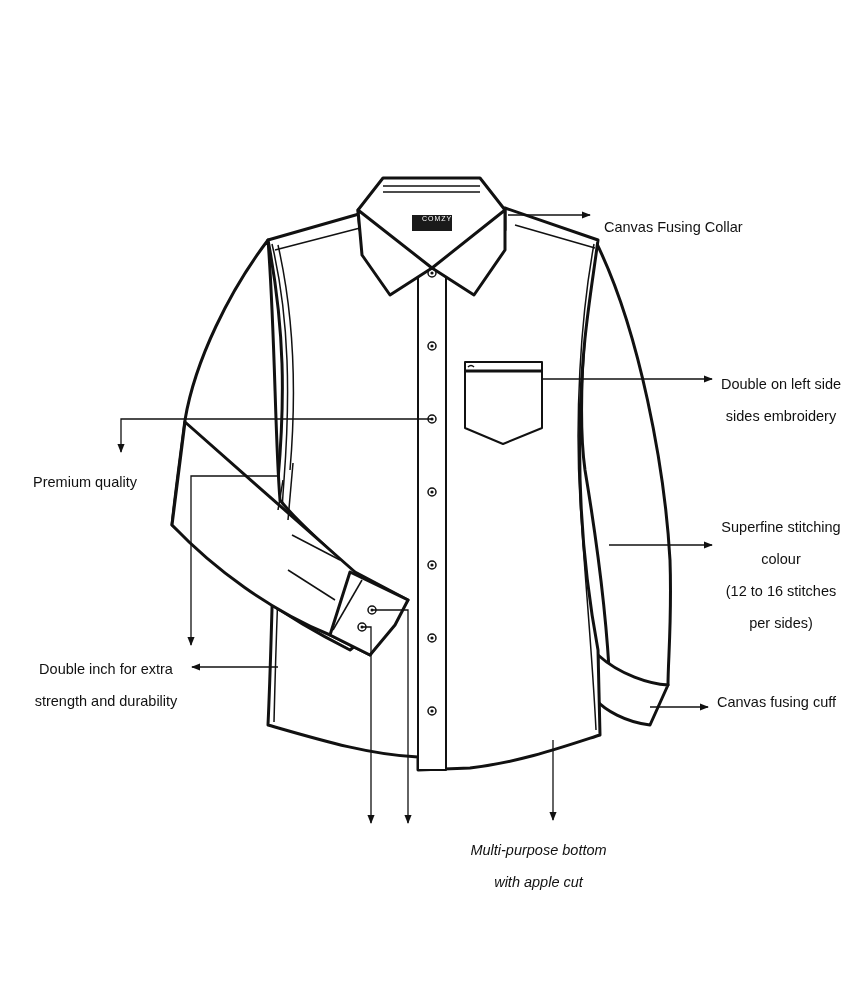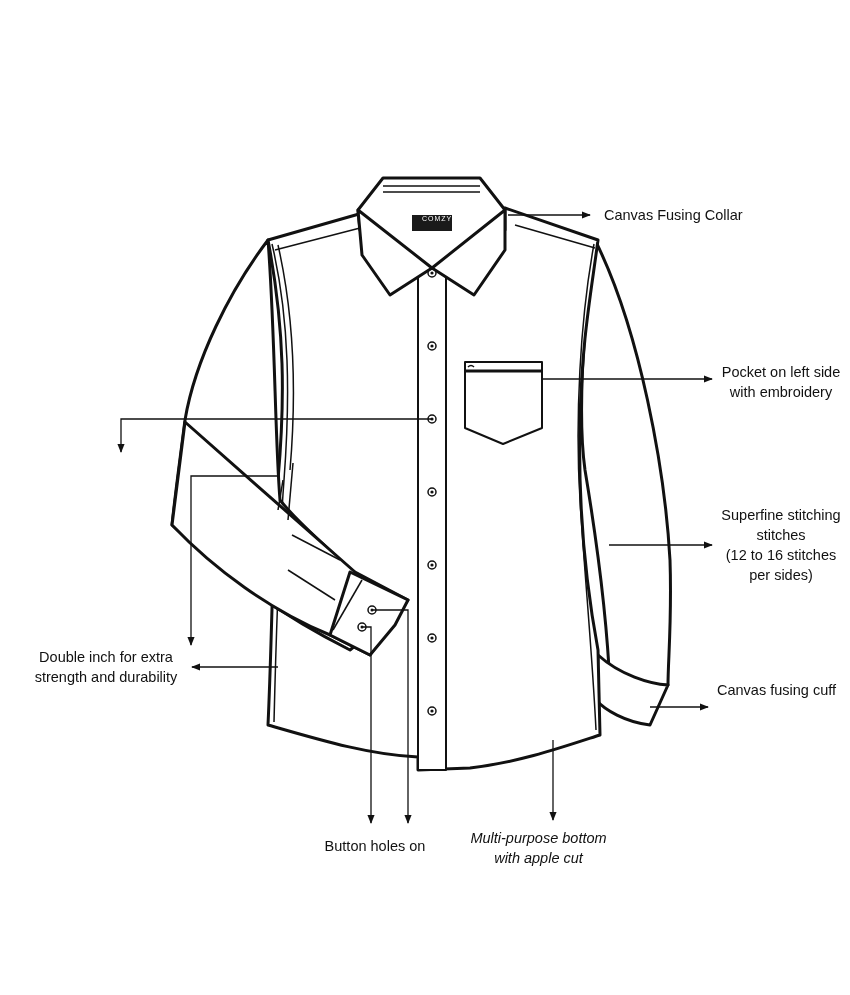--- a/index.html
+++ b/index.html
@@ -1,19 +1,19 @@
 <!DOCTYPE html>
 <html><head>
 <meta charset="utf-8">
 <style>
   html, body { margin: 0; padding: 0; background: #ffffff; }
   body { width: 850px; height: 995px; position: relative; overflow: hidden; font-family: "Liberation Sans", sans-serif; }
   #diagram { position: absolute; left: 0; top: 0; width: 850px; height: 995px; }
   .label { position: absolute; font-size: 14.5px; line-height: 20px; color: #111111; white-space: nowrap; }
-  .label .ln { display: block; }
+  .label .ln { display: block; margin-top: 12px; }
   .center { text-align: center; }
   .left { text-align: left; }
   .thin { fill: none; stroke: #111; stroke-width: 1.5; }
   .fillw { fill: #fff; stroke: #111; stroke-width: 3; stroke-linejoin: round; }
   .leader { fill: none; stroke: #111; stroke-width: 1.3; }
 </style>
 </head>
 <body>
 
 <svg id="diagram" viewBox="0 0 850 995" xmlns="http://www.w3.org/2000/svg">
@@ -123,43 +123,43 @@
   </g>
 </svg>
 
 <div class="label" style="left:422px;top:214px;font-size:7px;line-height:9px;color:#fff;letter-spacing:1px;">COMZY</div>
 
 <div class="label left" style="left:604px;top:205px;">
   <span class="ln">Canvas Fusing Collar</span>
 </div>
 
 <div class="label center" style="left:712px;top:362px;width:138px;">
-  <span class="ln">Pocket on left side</span>
-  <span class="ln">with embroidery</span>
+  <span class="ln">Double on left side</span>
+  <span class="ln">sides embroidery</span>
 </div>
 
 <div class="label center" style="left:0px;top:460px;width:170px;">
+  <span class="ln">Premium quality</span>
 </div>
 
 <div class="label center" style="left:712px;top:505px;width:138px;text-align:center;">
   <span class="ln">Superfine stitching</span>
-  <span class="ln">stitches</span>
+  <span class="ln">colour</span>
   <span class="ln">(12 to 16 stitches</span>
   <span class="ln">per sides)</span>
 </div>
 
 <div class="label center" style="left:22px;top:647px;width:168px;">
   <span class="ln">Double inch for extra</span>
   <span class="ln">strength and durability</span>
 </div>
 
 <div class="label left" style="left:717px;top:680px;">
   <span class="ln">Canvas fusing cuff</span>
 </div>
 
 <div class="label center" style="left:290px;top:836px;width:170px;">
-  <span class="ln">Button holes on</span>
 </div>
 
 <div class="label center" style="left:456px;top:828px;width:165px;font-style:italic;">
   <span class="ln">Multi-purpose bottom</span>
   <span class="ln">with apple cut</span>
 </div>
 
 </body></html>

